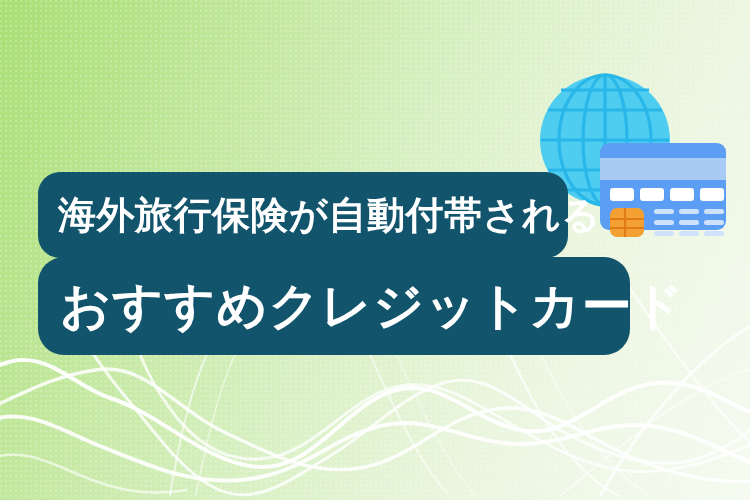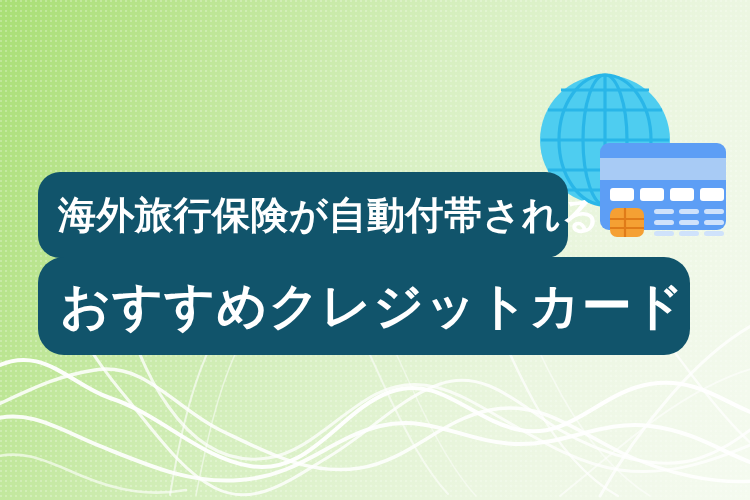--- a/index.html
+++ b/index.html
@@ -70,21 +70,21 @@
     top: 154px;
     width: 530px;
     height: 86px;
     border-radius: 22px;
     padding: 0 20px;
     margin-top: 18px;
   }
   .banner-2 {
     left: 38px;
     top: 257px;
-    width: 652px;
+    width: 592px;
     height: 98px;
     border-radius: 26px;
     padding: 4px 22px;
   }
   .banner-text {
     color: #ffffff;
     font-weight: bold;
     white-space: nowrap;
     line-height: 1;
   }

